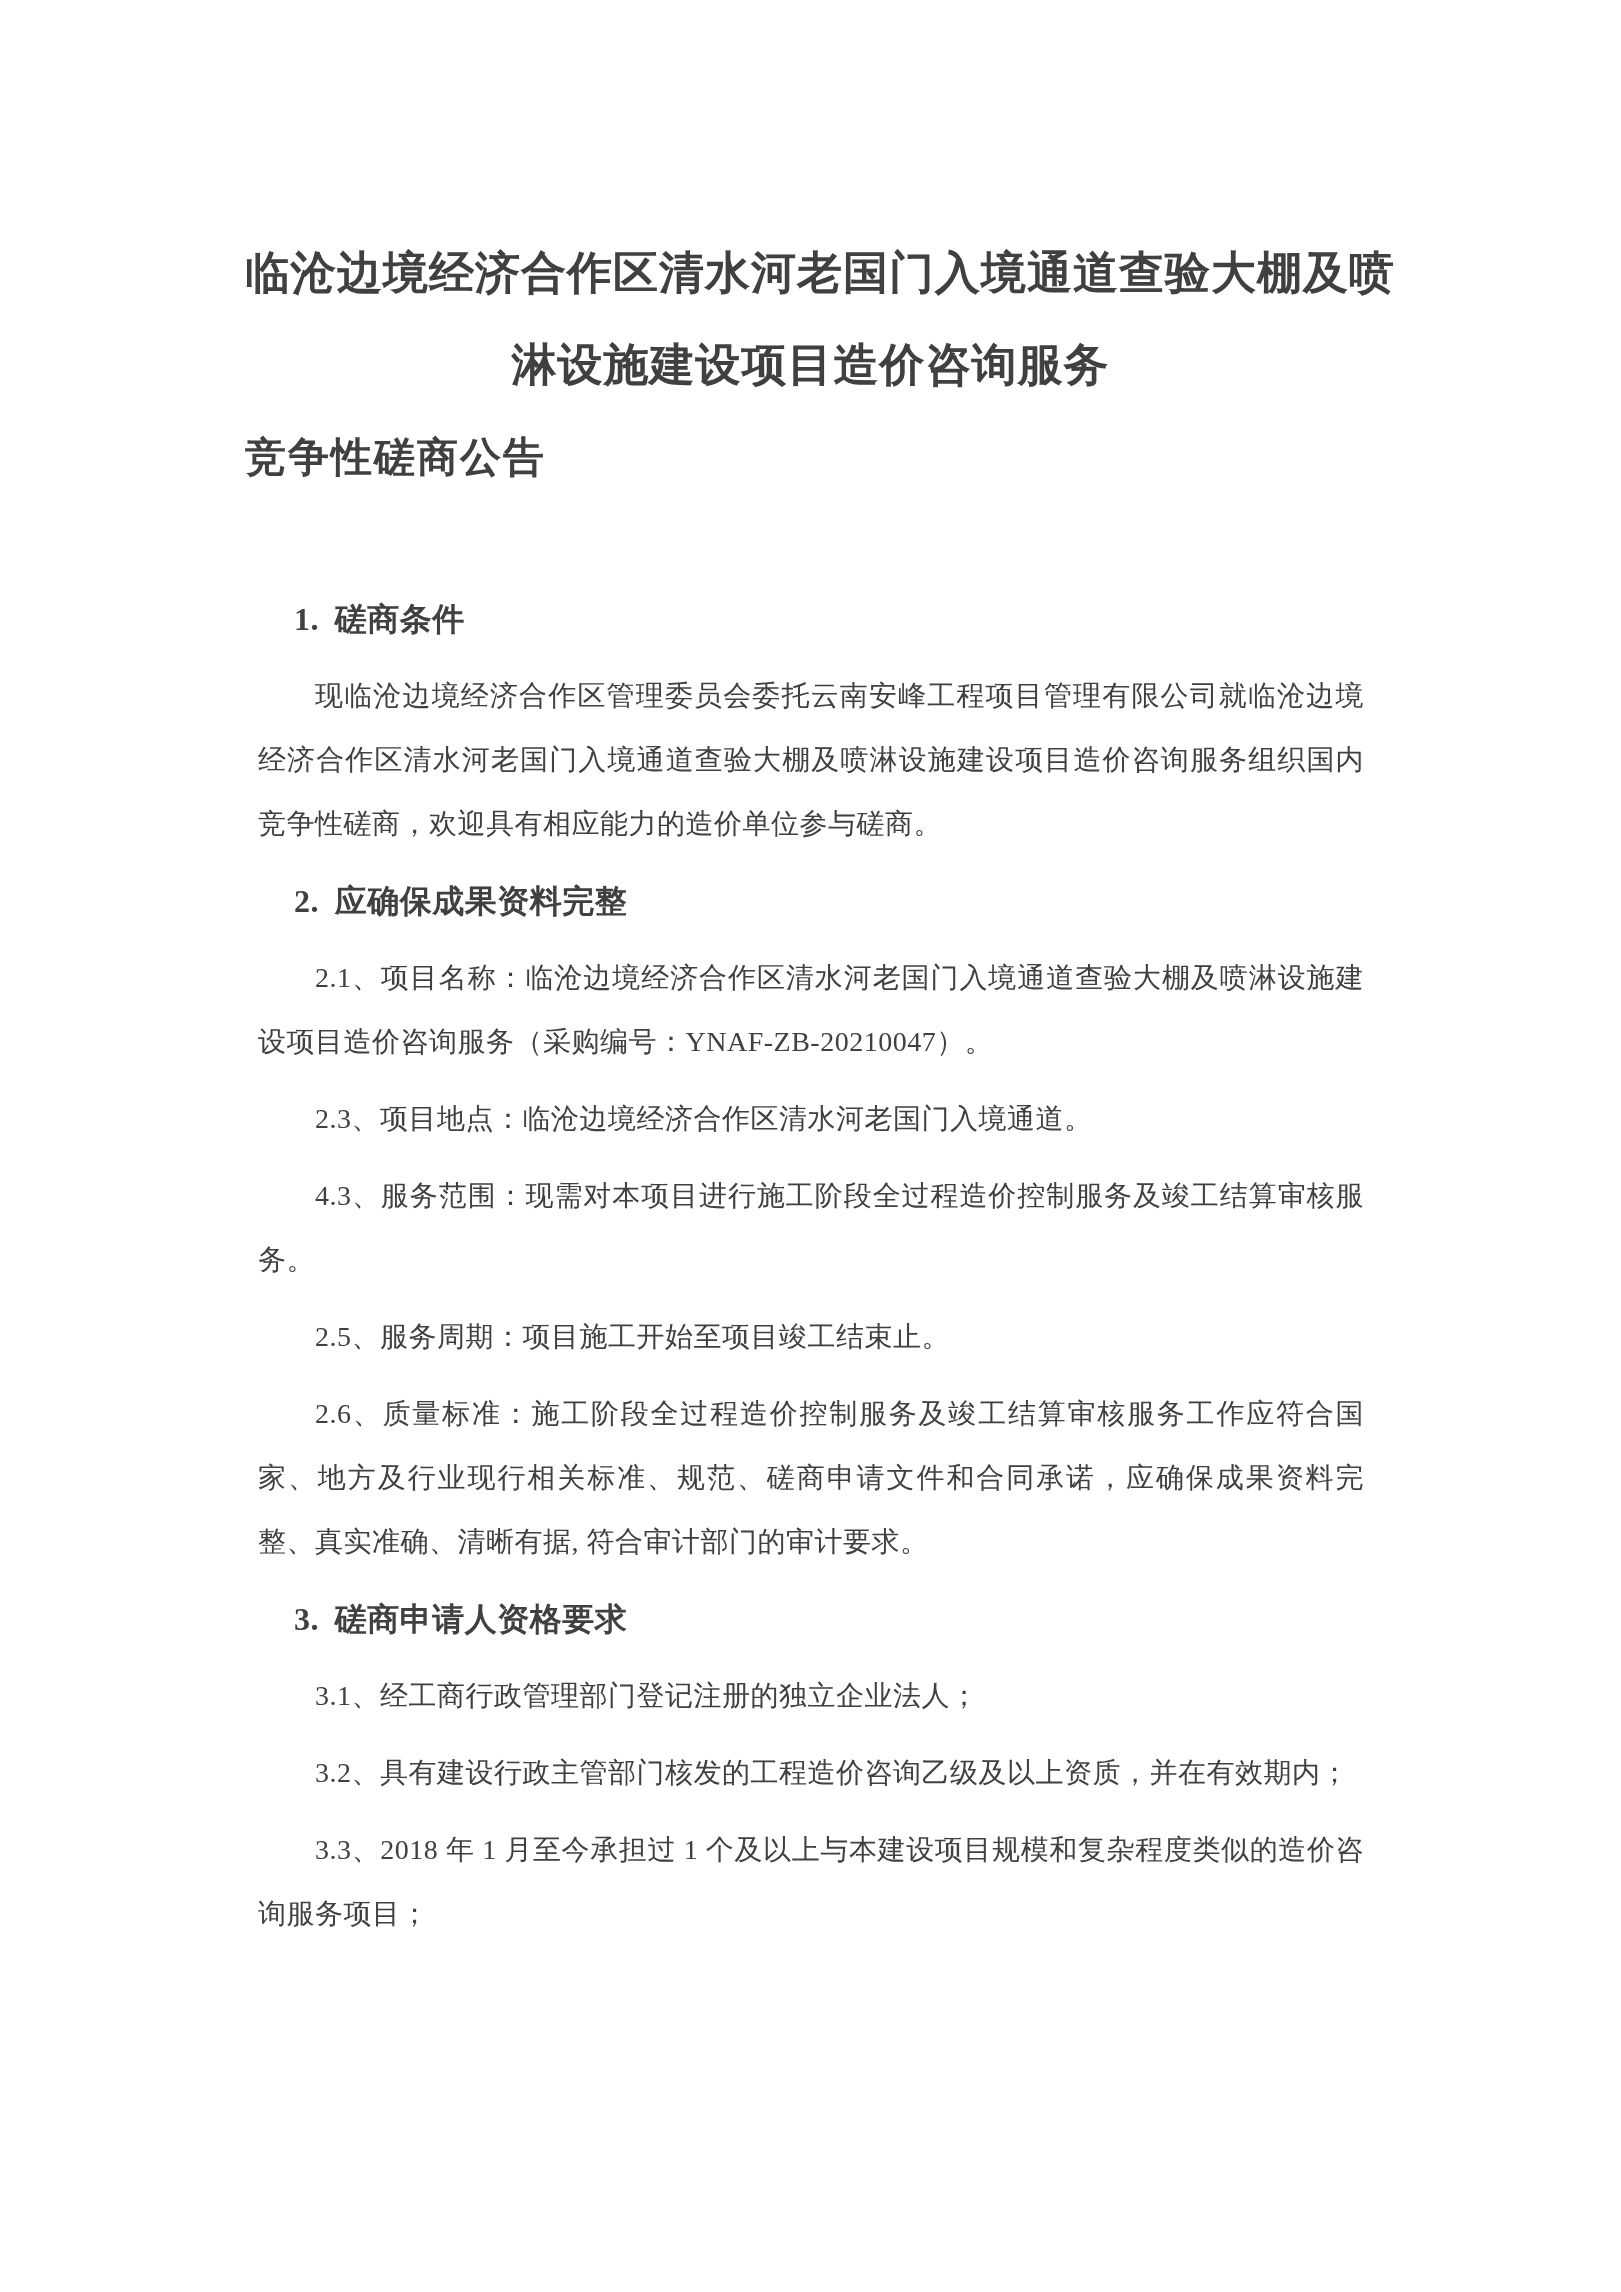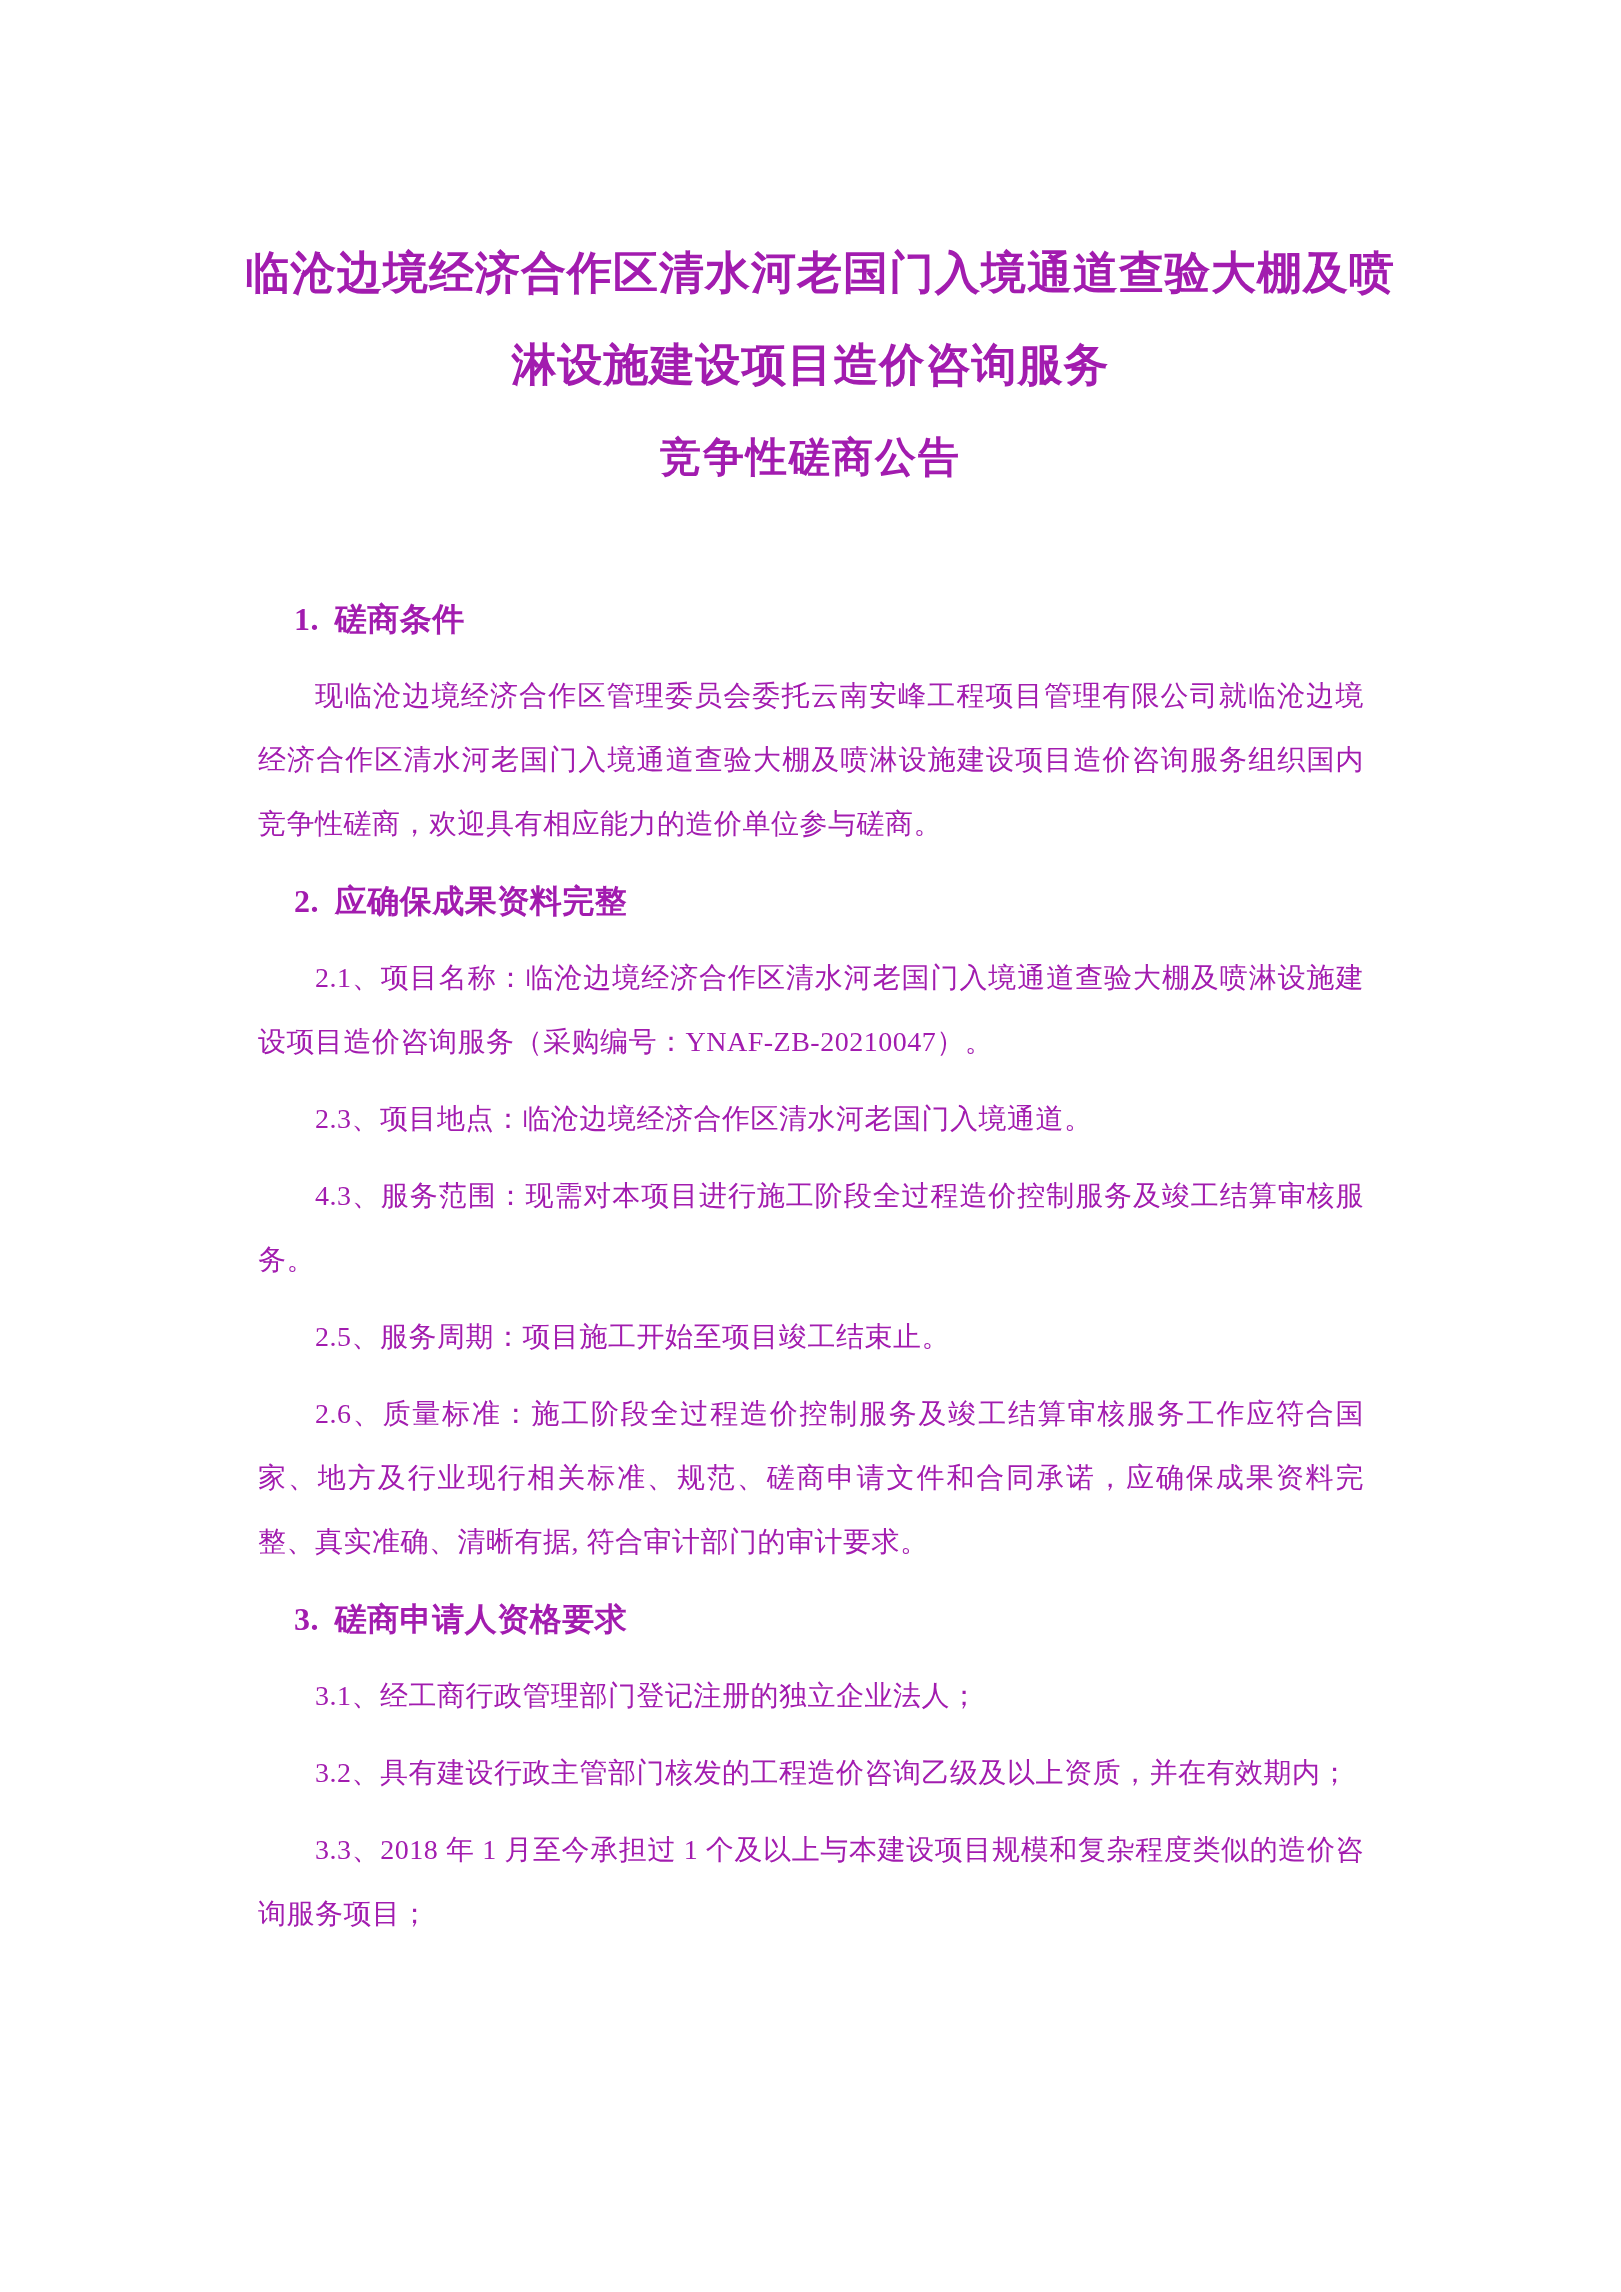--- a/index.html
+++ b/index.html
@@ -6,41 +6,41 @@
     margin: 0;
     padding: 0;
     background: #e8e8e8;
   }
   .page {
     position: relative;
     width: 1621px;
     height: 2293px;
     margin: 0 auto;
     background: #ffffff;
-    color: #a21caf;
+    color: #404040;
     font-family: "Liberation Serif", "DejaVu Serif", serif;
     overflow: hidden;
   }
   .title-block {
     margin: 227px 245px 0 245px;
   }
   .title-line {
     font-size: 45px;
     font-weight: bold;
     line-height: 92px;
     text-align: center;
     letter-spacing: 1px;
     white-space: nowrap;
   }
   .subtitle {
     margin: 0 245px;
     font-size: 41px;
     font-weight: bold;
     line-height: 92px;
-    text-align: center;
+    text-align: left;
     letter-spacing: 2px;
   }
   .doc-body {
     margin: 84px 244px 0 245px;
   }
   .doc-body p.para {
     margin: 13px;
     font-size: 28px;
     line-height: 64px;
     letter-spacing: 0.5px;

